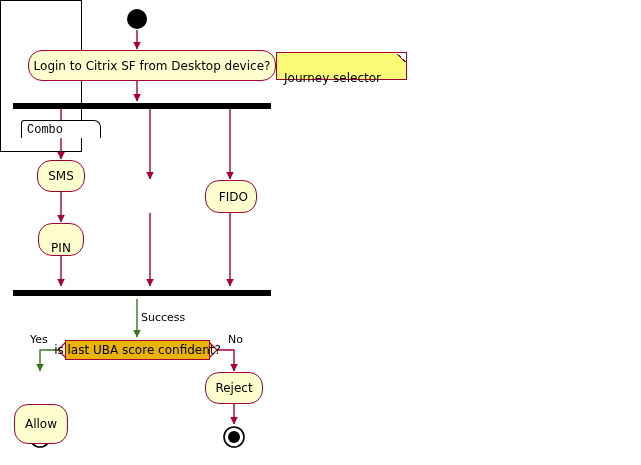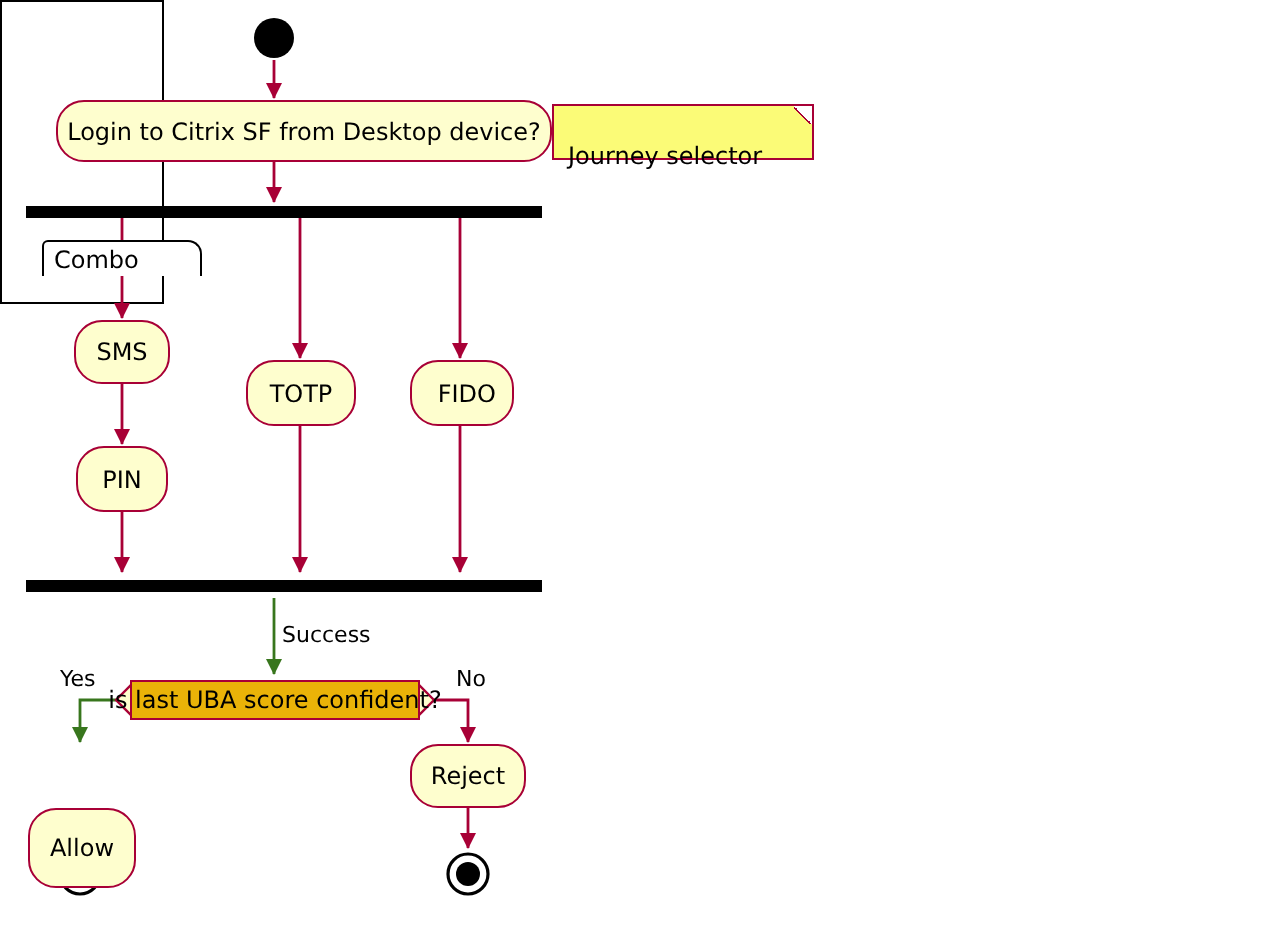--- a/index.html
+++ b/index.html
@@ -167,39 +167,36 @@
 
     <polygon points="58,350 66,342 66,358" fill="#FEFECE" stroke="#A80036" stroke-width="1.2"></polygon>
     <polygon points="217,350 209,342 209,358" fill="#FEFECE" stroke="#A80036" stroke-width="1.2"></polygon>
   </svg>
 
   <div class="bar" style="left:13px; top:103px; width:258px; height:6px;"></div>
 
   <div class="bar" style="left:13px; top:290px; width:258px; height:6px;"></div>
 
   <div class="partition" style="left:21px; top:120px; width:80px; height:150px;"></div>
-  <div class="partition-tab" style="left:21px; top:120px; width:68px; height:17px;">
+  <div class="partition-tab" style="left:21px; top:120px; width:68px; height:17px;font-family:Liberation Mono, monospace;">
     <span>Combo</span>
   </div>
 
   <div class="node activity" style="left:28px; top:50px; width:248px; height:31px;">
     <span>Login to Citrix SF from Desktop device?</span>
   </div>
 
   <div class="node activity" style="left:37px; top:160px; width:48px; height:32px;">
     <span>SMS</span>
   </div>
 
-  <div class="node activity" style="left:38px; top:223px; width:46px; height:33px;">
+  <div class="node activity" style="left:38px; top:223px; width:46px; height:33px;align-items:flex-end;">
     <span>PIN</span>
   </div>
 
-  <div class="node activity" style="left:123px; top:180px; width:55px; height:33px;">
-    <span>TOTP</span>
-  </div>
 
   <div class="node activity" style="left:205px; top:180px; width:52px; height:33px;justify-content:flex-end;">
     <span>FIDO</span>
   </div>
 
   <div class="node decision-label" style="left:65px; top:340px; width:145px; height:20px;">
     <span>is last UBA score confident?</span>
   </div>
 
   <div class="node activity" style="left:14px; top:372px; width:54px; height:40px;margin-top:32px;">

